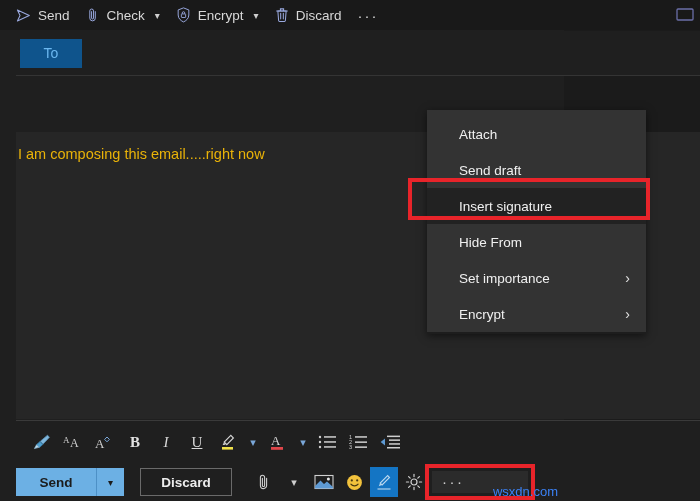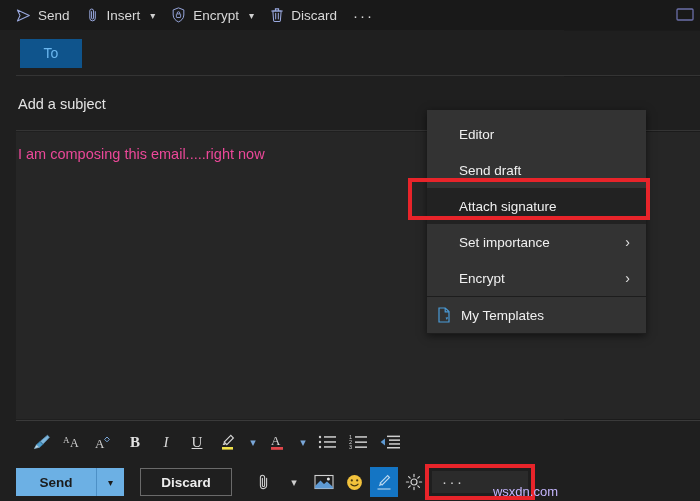--- a/index.html
+++ b/index.html
@@ -68,21 +68,21 @@
   }
   .subject-text { color: #e4e4e4; font-size: 14.5px; }
 
   
   .body-area {
     position: absolute; left: 16px; top: 132px;
     width: 684px; height: 287px;
     background: #262626;
     padding: 14px 2px;
   }
-  .body-text { color: #ec4899; font-size: 14.5px; }
+  .body-text { color: #eab308; font-size: 14.5px; }
 
   
   .fmtbar {
     position: absolute; left: 16px; top: 420px;
     width: 684px; height: 43px;
     background: #1f1f1f;
     border-top: 1px solid #3a3a3a;
     display: flex; align-items: center;
     padding-left: 12px;
     gap: 3px;
@@ -181,21 +181,21 @@
 
   .sig-highlight {
     position: absolute; left: 408px; top: 178px;
     width: 242px; height: 42px;
     border: 4px solid #e8242a;
     pointer-events: none;
   }
 
   .watermark {
     position: absolute; right: 6px; bottom: 2px;
-    color: #c4b5fd; font-size: 13px;
+    color: #3b82f6; font-size: 13px;
   }
   svg { display: block; }
 </style>
 </head>
 <body>
 
 <div id="app">
 
   <div class="topbar">
 
@@ -207,21 +207,21 @@
       </span>
       <span>Send</span>
     </div>
 
     <div class="cmd">
       <span class="glyph">
         <svg width="14" height="16" viewBox="0 0 14 18">
             <path d="M9.6 5.2 v7.3 a3.1 3.1 0 0 1 -6.2 0 V4.4 a2.1 2.1 0 0 1 4.2 0 v8.0 a1.1 1.1 0 0 1 -2.2 0 V5.2" fill="none" stroke="#9aa9df" stroke-width="1.1" stroke-linecap="round"></path>
           </svg>
       </span>
-      <span>Insert</span>
+      <span>Check</span>
       <span class="caret">▾</span>
     </div>
 
     <div class="cmd">
       <span class="glyph">
         <svg width="15" height="16" viewBox="0 0 16 18">
             <path d="M8 1 L14 3.3 V9 c0 4.2 -3.4 6.6 -6 7.8 C5.4 15.6 2 13.2 2 9 V3.3 Z" fill="none" stroke="#9aa9df" stroke-width="1.1" stroke-linejoin="round"></path>
             <rect x="5.6" y="7.8" width="4.8" height="4" rx="0.6" fill="none" stroke="#9aa9df" stroke-width="1"></rect>
             <path d="M6.6 7.8 V6.7 a1.4 1.4 0 0 1 2.8 0 V7.8" fill="none" stroke="#9aa9df" stroke-width="1"></path>
           </svg>
@@ -252,23 +252,20 @@
       </span>
     </div>
   </div>
 
   <div class="row-to">
     <div class="to-btn">
       <span>To</span>
     </div>
   </div>
 
-  <div class="row-subject">
-    <span class="subject-text">Add a subject</span>
-  </div>
 
   <div class="body-area">
     <div class="body-text">I am composing this email.....right now</div>
   </div>
 
   <div class="fmtbar">
     <div class="fmt-btn">
       <svg width="20" height="18" viewBox="0 0 20 18">
           <path d="M15.5 2.2 L8.4 8.2 l2.6 2.9 L17.4 4.3 Z" fill="#7fb7dd" stroke="#5e93b8" stroke-width="0.8"></path>
           <path d="M8.1 8.5 L4.6 11.6 l2.8 3 3.4 -3.2 Z" fill="#4e9fd0" stroke="#3c7fa8" stroke-width="0.8"></path>
@@ -407,56 +404,49 @@
   </div>
 
   <div class="dots-btn">
     <span>···</span>
   </div>
   <div class="dots-highlight"></div>
 
   <div class="menu">
 
     <div class="menu-item">
-      <span>Editor</span>
+      <span>Attach</span>
     </div>
 
     <div class="menu-item">
       <span>Send draft</span>
     </div>
 
     <div class="menu-item highlighted">
-      <span>Attach signature</span>
-    </div>
-
+      <span>Insert signature</span>
+    </div>
+
+    <div class="menu-item">
+      <span>Hide From</span>
+    </div>
 
     <div class="menu-item">
       <span>Set importance</span>
       <span class="submenu-arrow">›</span>
     </div>
 
 
 
     <div class="menu-item">
       <span>Encrypt</span>
       <span class="submenu-arrow">›</span>
     </div>
 
     <div class="menu-sep"></div>
 
-    <div class="menu-item with-icon">
-      <span class="mi-icon">
-        <svg width="14" height="16" viewBox="0 0 14 16">
-            <path d="M2 1 h6.2 L12 4.6 V15 H2 Z" fill="none" stroke="#4a9bd8" stroke-width="1.2"></path>
-            <path d="M8.2 1 V4.8 H12" fill="none" stroke="#4a9bd8" stroke-width="1.2"></path>
-            <path d="M8.6 10.4 l2.6 -0.1 -1.4 2.6 Z" fill="#4a9bd8"></path>
-          </svg>
-      </span>
-      <span>My Templates</span>
-    </div>
 
     <div class="menu-sep"></div>
 
   </div>
 
   <div class="sig-highlight"></div>
 
   <div class="watermark">wsxdn.com</div>
 </div>
 

